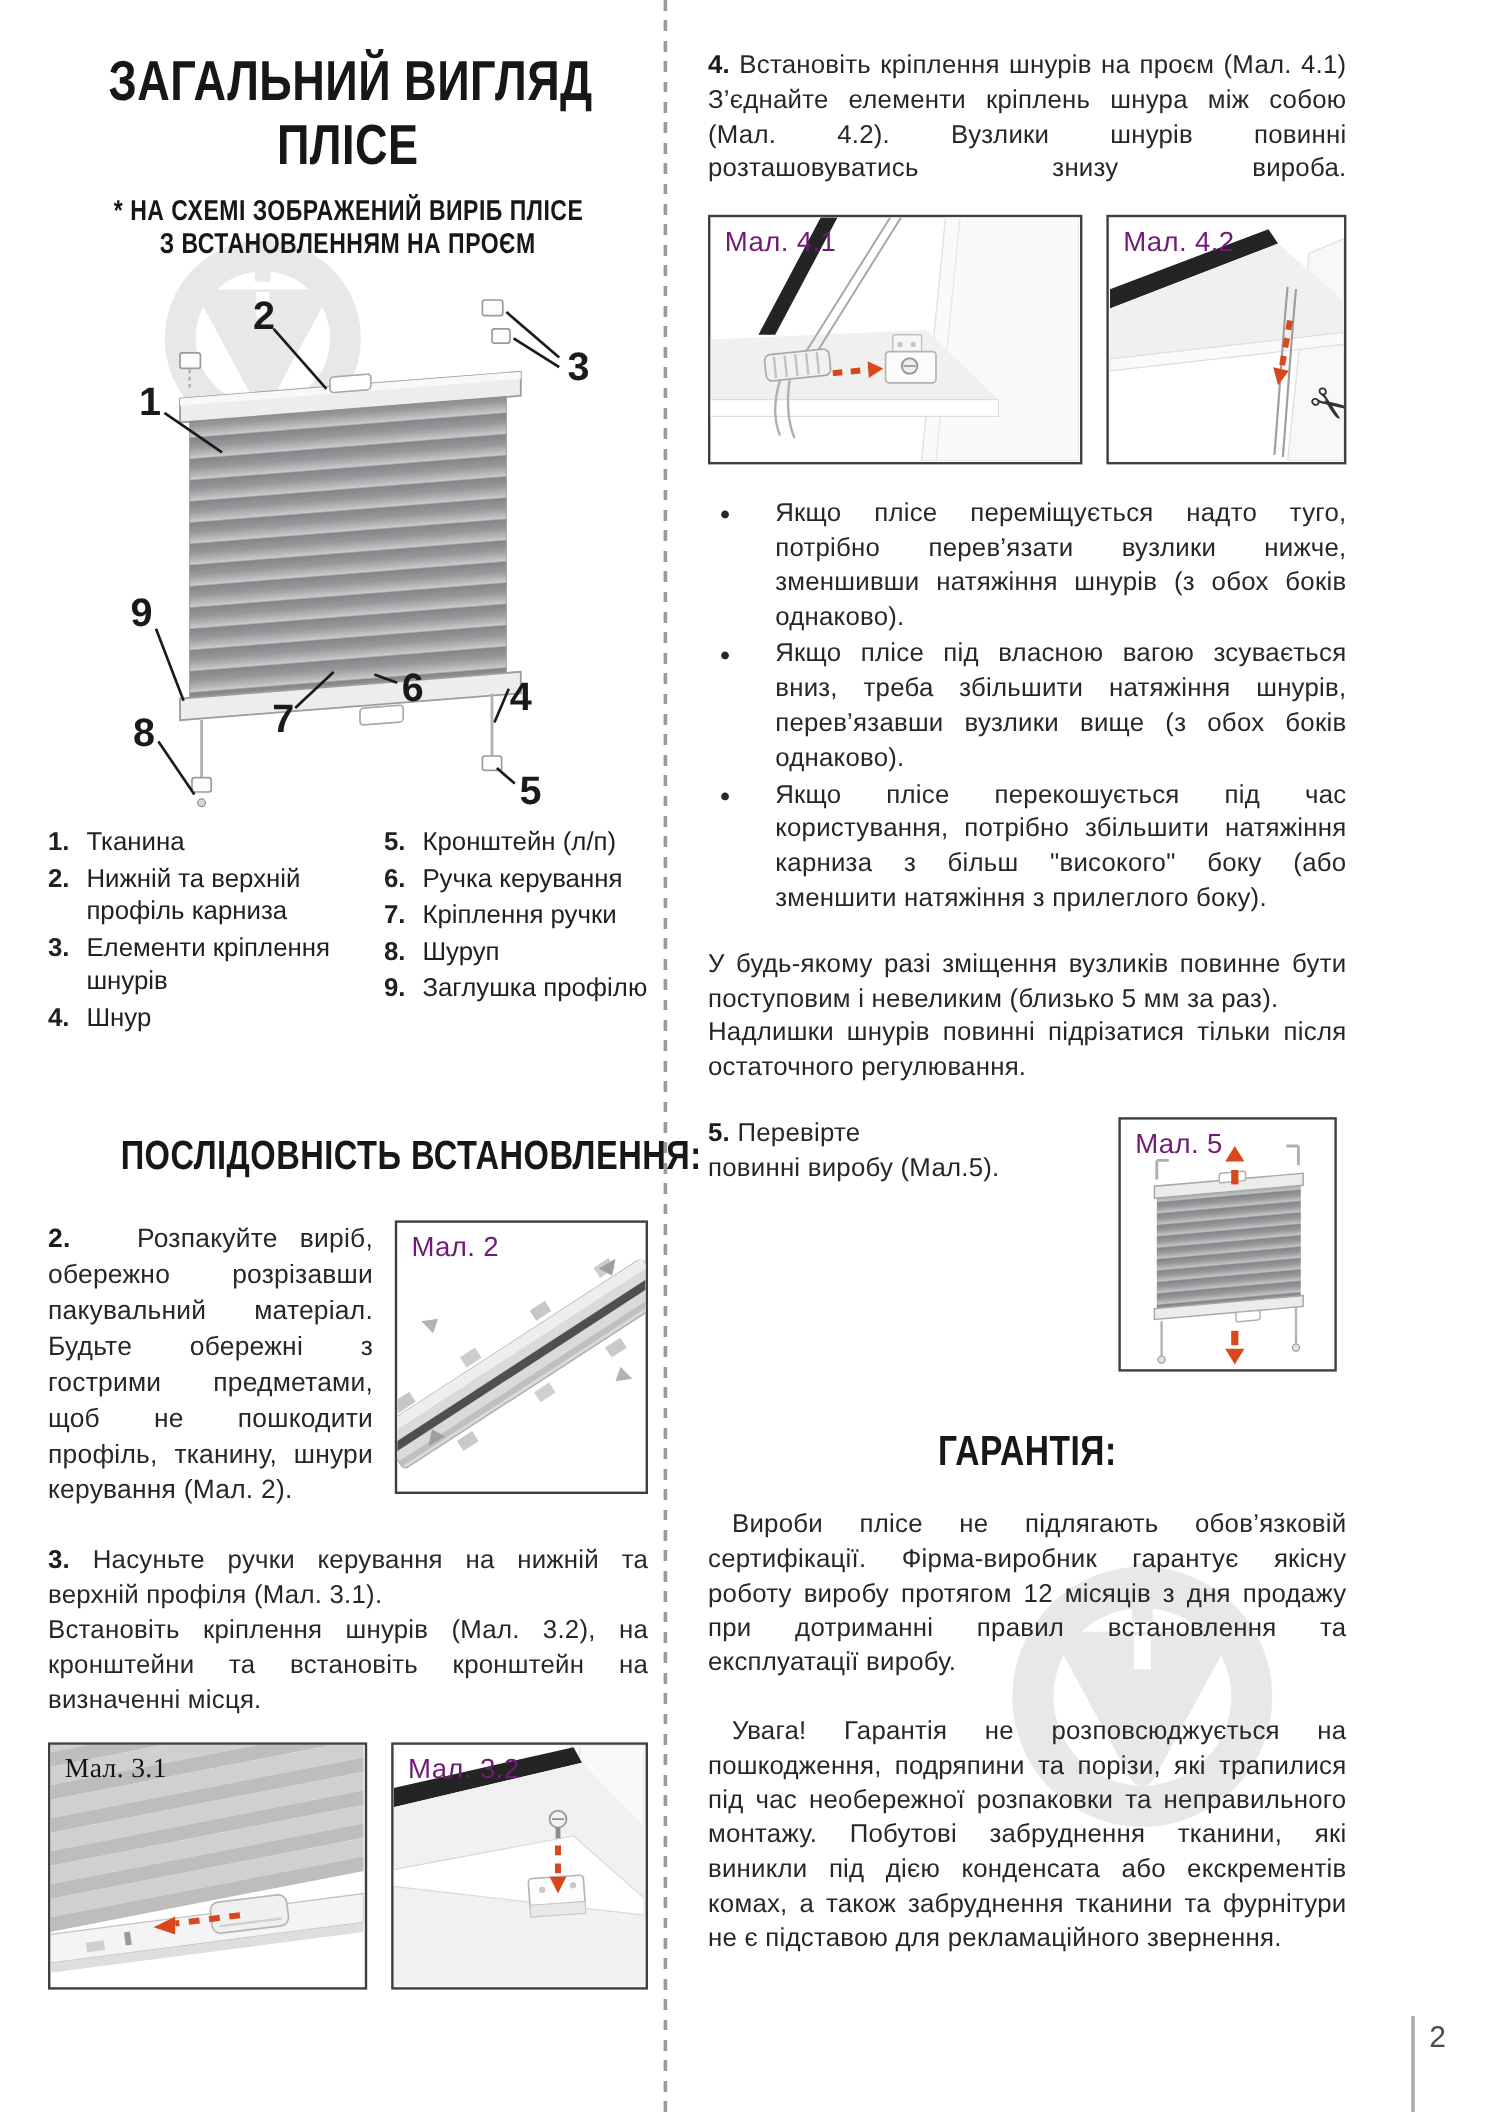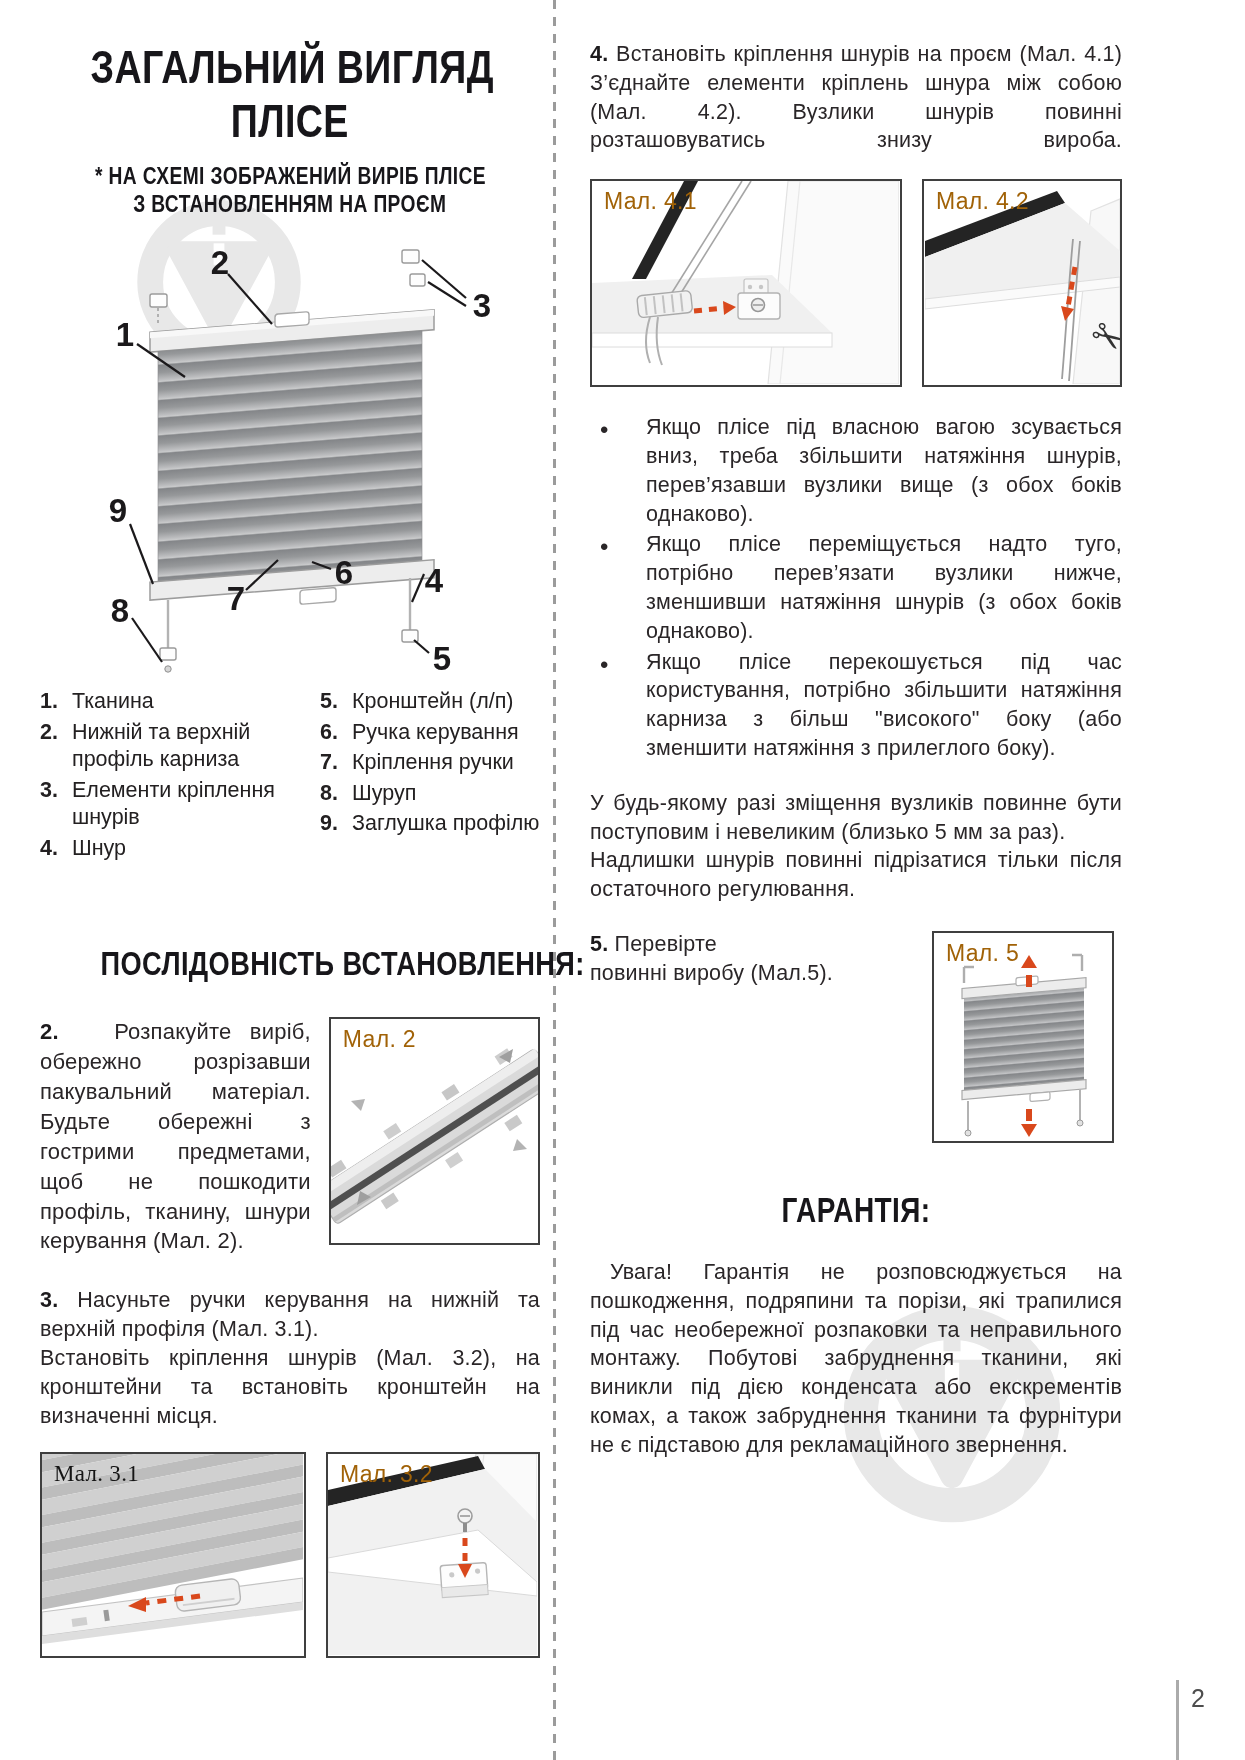--- a/index.html
+++ b/index.html
@@ -29,21 +29,21 @@
   .fjust{text-align:justify;text-align-last:justify;}
   .bnum{font-weight:bold;color:#1c1a1c;}
   
   .legend{display:flex;gap:22px;margin-top:4px;}
   .legend .lcol1{width:258px;}
   .legend .lcol2{width:220px;}
   .litem{display:grid;grid-template-columns:32px 1fr;font-size:21.5px;line-height:1.28;margin-bottom:3px;}
   .litem .num{font-weight:bold;}
   
   .fig{position:relative;background:#fff;border:2.5px solid #3f3f3f;box-sizing:border-box;overflow:hidden;}
-  .flabel{position:absolute;top:7px;left:12px;font-size:23px;color:#a16207;letter-spacing:.3px;z-index:2;}
+  .flabel{position:absolute;top:7px;left:12px;font-size:23px;color:#701a75;letter-spacing:.3px;z-index:2;}
   .figrow{display:flex;justify-content:space-between;}
   
   .blist{margin:0;padding:0;list-style:none;}
   .blist li{position:relative;padding-left:56px;margin-bottom:2px;}
   .blist li::before{content:"•";position:absolute;left:10px;top:1px;font-size:24px;color:#2a2628;}
   
   .step5row{position:relative;height:222px;}
   .step5txt{width:330px;padding-top:12px;}
   .fig5box{position:absolute;right:8px;top:13px;width:182px;height:212px;}
   
@@ -350,22 +350,22 @@
           <g>
             <line x1="150" y1="86" x2="143" y2="126" stroke="#d9481c" stroke-width="5" stroke-dasharray="8 7"></line>
             <polygon points="140,140 136,125 149,128" fill="#d9481c"></polygon>
           </g>
           <text x="162" y="158" font-size="38" fill="#333333" transform="rotate(35 162 158)">✂</text>
         </svg>
       </div>
     </div>
 
     <ul class="blist body just" style="margin-top:26px;">
+      <li>Якщо плісе переміщується надто туго, потрібно перев’язати вузлики нижче, зменшивши натяжіння шнурів (з обох боків однаково).</li>
       <li>Якщо плісе під власною вагою зсувається вниз, треба збільшити натяжіння шнурів, перев’язавши вузлики вище (з обох боків однаково).</li>
-      <li>Якщо плісе переміщується надто туго, потрібно перев’язати вузлики нижче, зменшивши натяжіння шнурів (з обох боків однаково).</li>
       <li>Якщо плісе перекошується під час користування, потрібно збільшити натяжіння карниза з більш "високого" боку (або зменшити натяжіння з прилеглого боку).</li>
     </ul>
 
     <p class="body just" style="margin:26px 0 0 0;">У будь-якому разі зміщення вузликів повинне бути поступовим і невеликим (близько 5 мм за раз).</p>
     <p class="body just" style="margin:0;">Надлишки шнурів повинні підрізатися тільки після остаточного регулювання.</p>
 
     <div class="step5row" style="margin-top:14px;">
       <p class="body step5txt" style="margin:0;">
         <span class="bnum">5.</span>
         <span>Перевірте</span><br>
@@ -404,20 +404,21 @@
             <polygon points="95,204 87,191 103,191" fill="#d9481c"></polygon>
           </g>
         </svg>
       </div>
     </div>
 
     <div class="hwrap" style="margin-top:50px;">
       <span class="cond war-line">ГАРАНТІЯ:</span>
     </div>
 
+    <p class="body just" style="margin:26px 0 0 0;text-indent:20px;">Вироби плісе не підлягають обов’язковій сертифікації. Фірма-виробник гарантує якісну роботу виробу протягом 12 місяців з дня продажу при дотриманні правил встановлення та експлуатації виробу.</p>
     <p class="body just" style="margin:28px 0 0 0;text-indent:20px;">Увага! Гарантія не розповсюджується на пошкодження, подряпини та порізи, які трапилися під час необережної розпаковки та неправильного монтажу. Побутові забруднення тканини, які виникли під дією конденсата або екскрементів комах, а також забруднення тканини та фурнітури не є підставою для рекламаційного звернення.</p>
   </div>
 
   <div class="pagenum">
     <span class="pline"></span>
     <span class="pn">2</span>
   </div>
 </div>
 
 </body></html>

